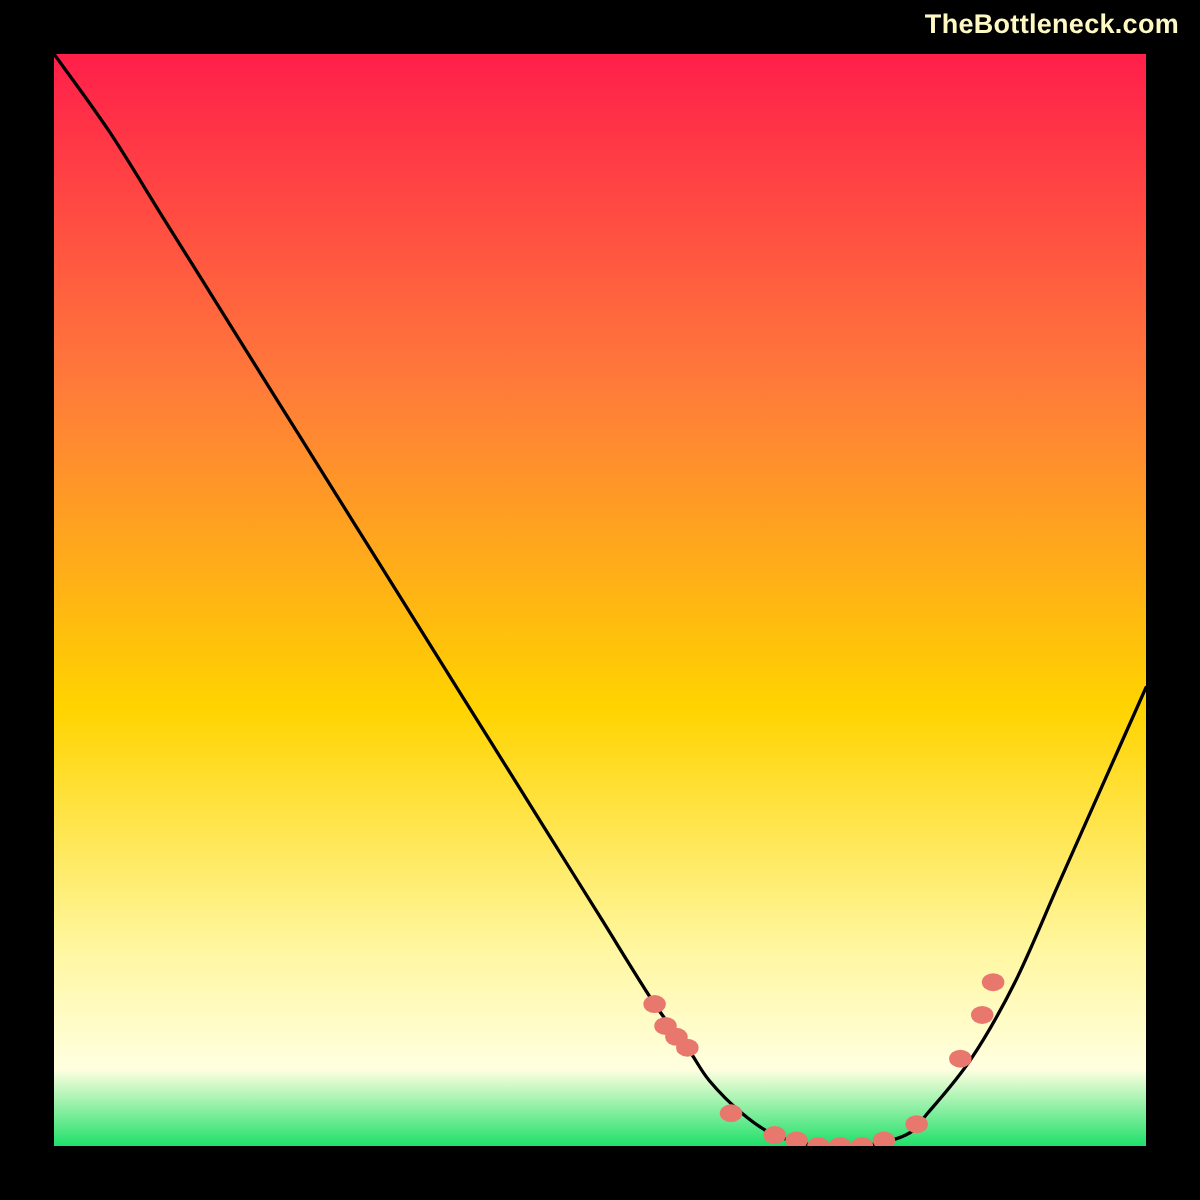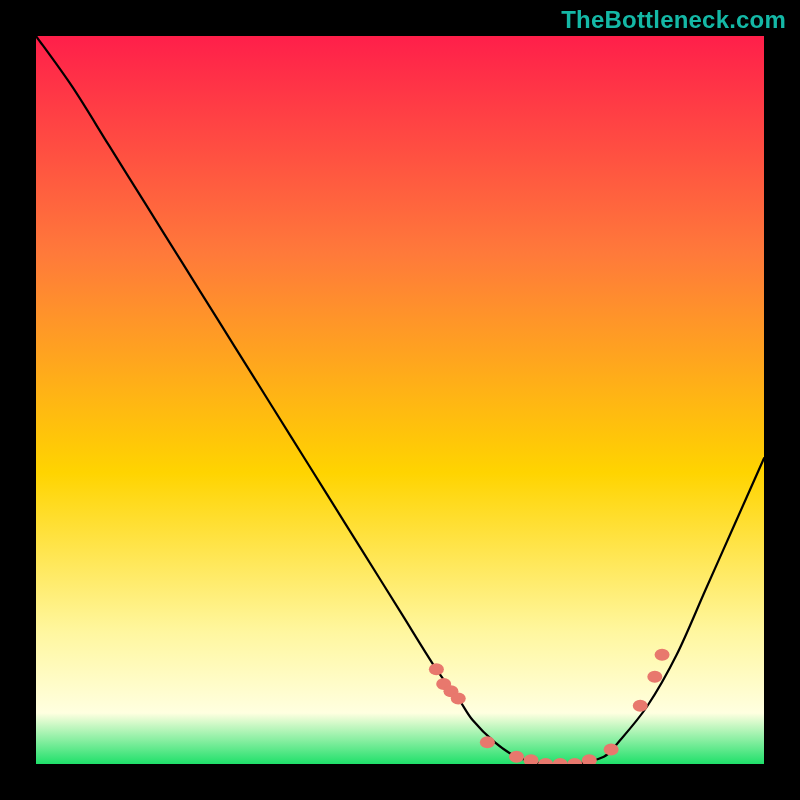--- a/index.html
+++ b/index.html
@@ -14,23 +14,23 @@
   .stage {
     position: relative;
     width: 800px;
     height: 800px;
     background: #000000;
   }
   .watermark {
     position: absolute;
     top: 6px;
     right: 14px;
-    font-size: 24px;
+    font-size: 18px;
     font-weight: 600;
-    color: #14b8a6;
+    color: #fef9c3;
     letter-spacing: 0.2px;
     z-index: 20;
   }
   .plot-area {
     position: absolute;
     left: 36px;
     top: 36px;
     width: 728px;
     height: 728px;
     box-sizing: border-box;

